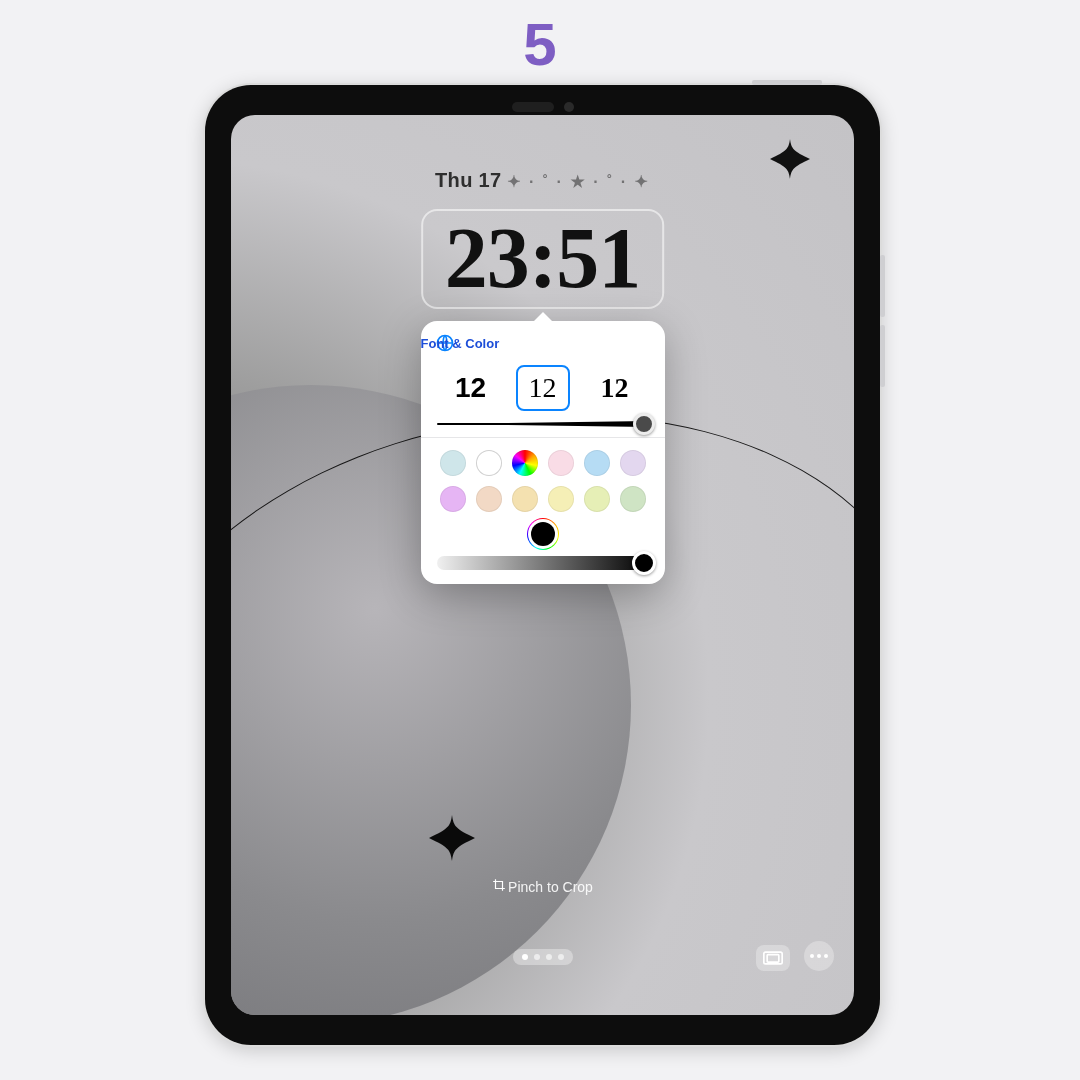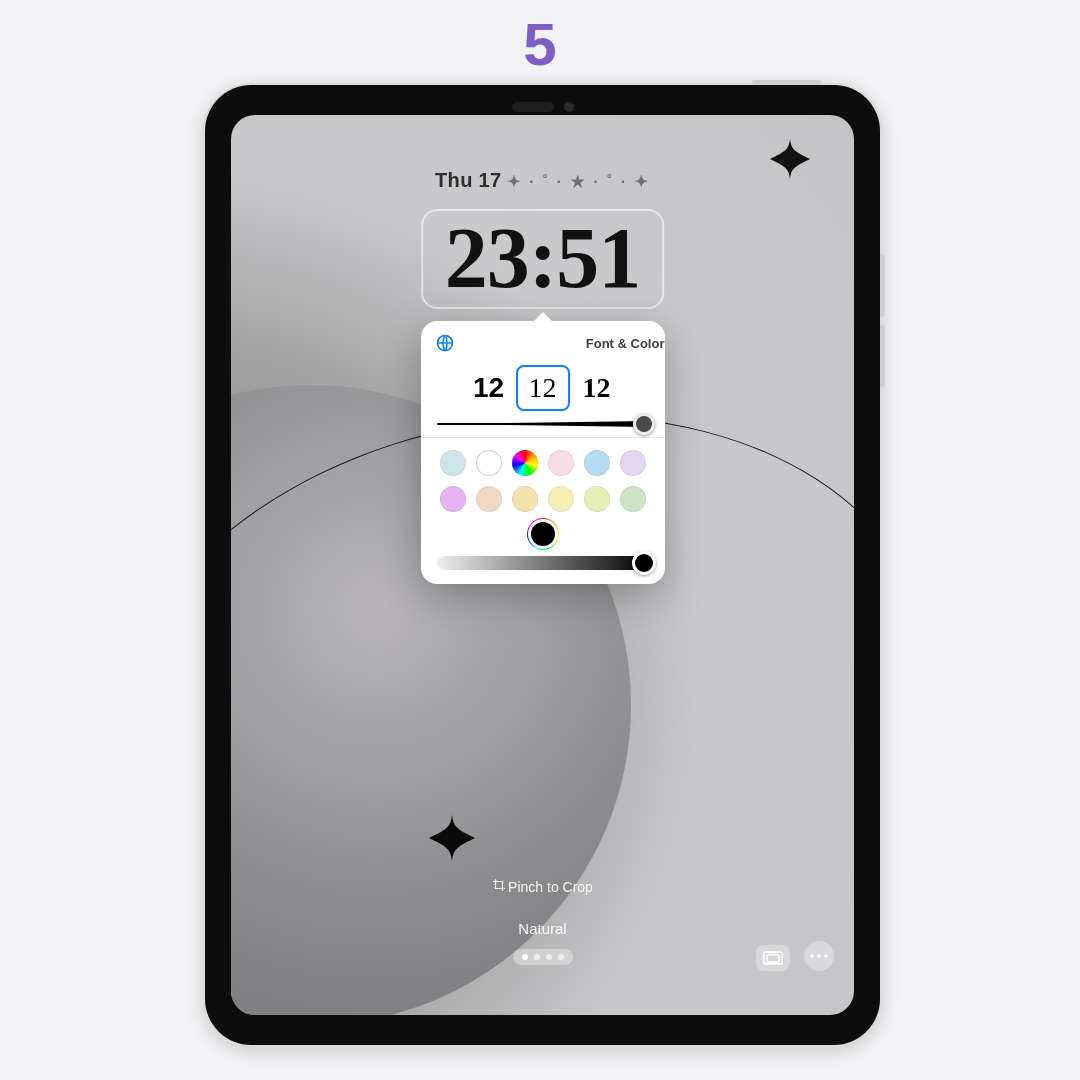--- a/index.html
+++ b/index.html
@@ -91,26 +91,26 @@
   }
   .pop-header{
     display:flex; align-items:center; padding:10px 12px 8px 12px;
     position:relative;
   }
   .globe-btn{
     width:24px; height:24px; color:#0a84ff;
     display:flex; align-items:center; justify-content:center;
   }
   .pop-title{
-    position:absolute; left:0; right:0; text-align:right;
-    font-size:13px; font-weight:600; color:#404040;
+    position:absolute; left:0; right:0; text-align:left;
+    font-size:13px; font-weight:600; color:#1d4ed8;
   }
 
   .fonts-row{
-    display:flex; justify-content:center; padding:2px 14px 12px 14px;
+    display:flex; justify-content:center; gap:18px; padding:2px 14px 12px 14px;
   }
   .font-sample{
     width:54px; height:46px; border-radius:8px; display:flex; align-items:center; justify-content:center;
     font-size:28px; font-weight:600; color:#000; cursor:pointer;
   }
   .font-sample.style1{ font-family: Arial, sans-serif; font-weight:700; }
   .font-sample.style2{ font-family: Georgia,"Times New Roman",serif; font-weight:400; }
   .font-sample.style3{ font-family: Georgia,"Times New Roman",serif; font-weight:700; }
   .font-sample.selected{ border:2.5px solid #0a84ff; }
 
@@ -290,21 +290,20 @@
     </div>
 
     <div class="hint">
       <span>
         <svg width="14" height="14" viewBox="0 0 24 24" fill="none" stroke="#fff" stroke-width="2">
             <path d="M6 2v16h16M2 6h16v16"></path>
           </svg>
       </span>
       <span>Pinch to Crop</span>
     </div>
-    <div class="filter-label">Natural</div>
     <div class="dots">
       <span class="active"></span>
         <span></span>
         <span></span>
         <span></span>
     </div>
     <div class="corner-btn photos">
       <svg width="20" height="14" viewBox="0 0 24 16" fill="none" stroke="#fff" stroke-width="2">
           <rect x="1" y="1" width="22" height="14" rx="2"></rect>
           <rect x="5" y="4" width="14" height="9" rx="1"></rect>

